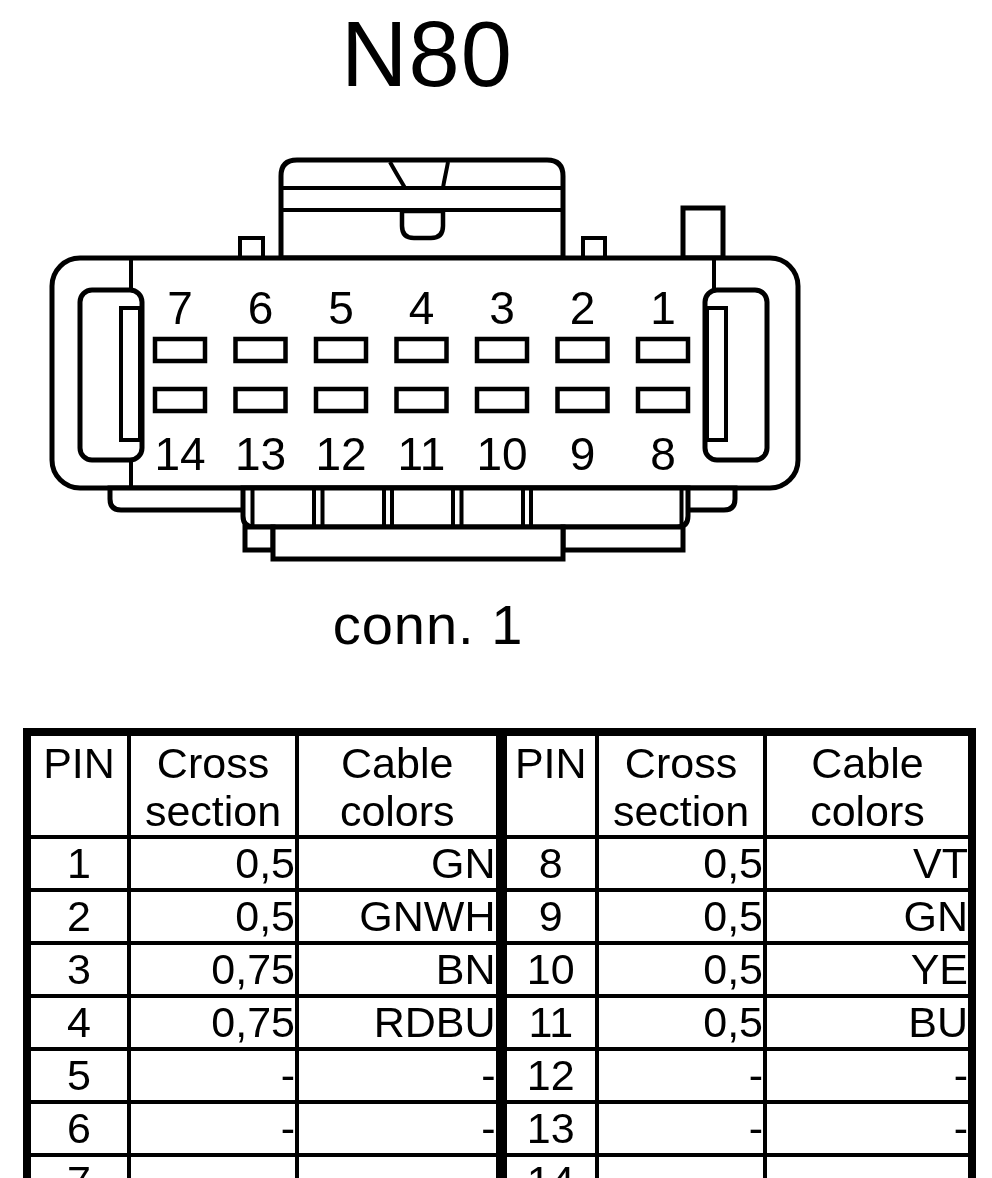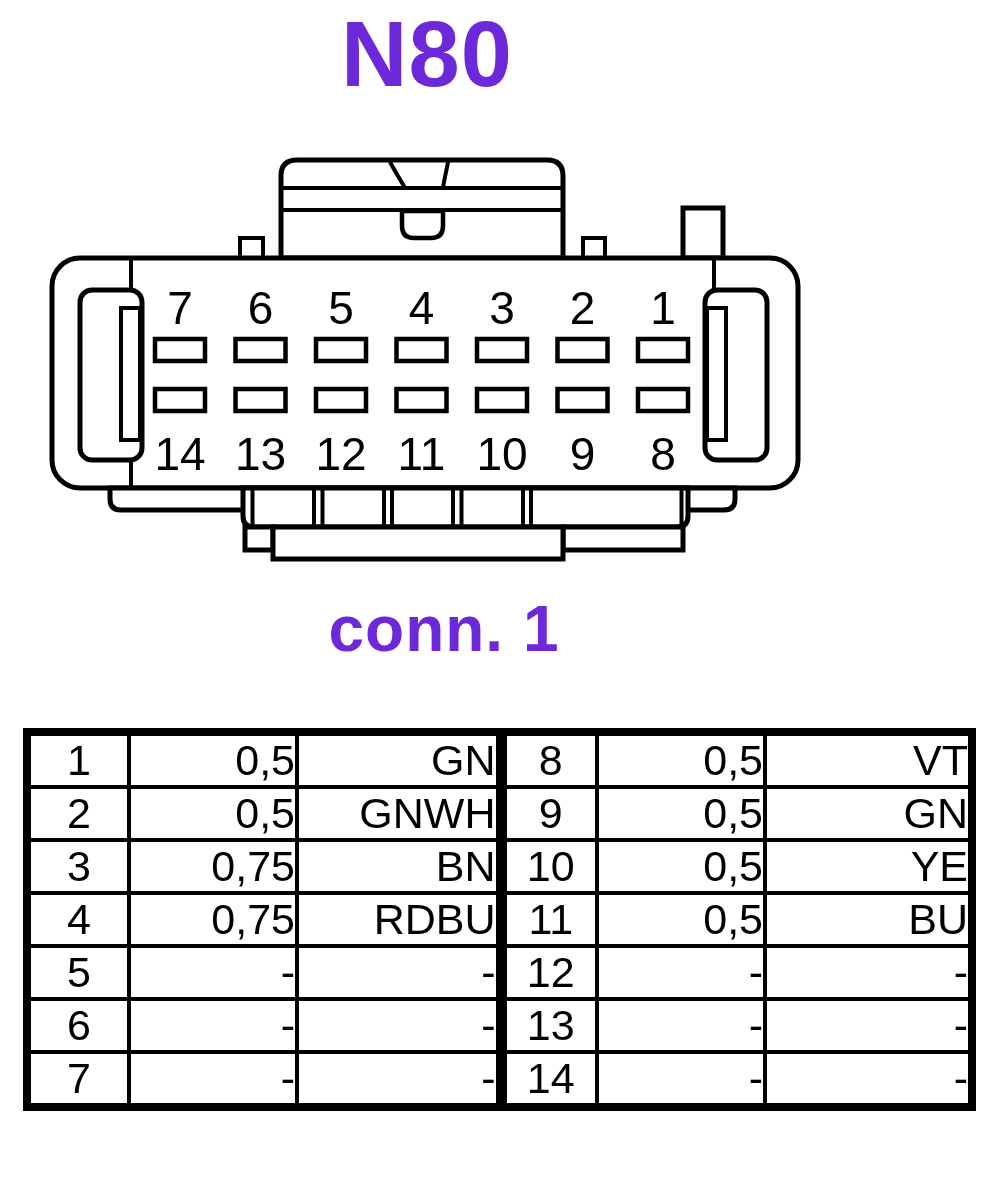--- a/index.html
+++ b/index.html
@@ -8,25 +8,25 @@
     background:#ffffff;
     position:relative;
     overflow:hidden;
     font-family:"Liberation Sans", sans-serif;
     color:#000;
   }
   .big-label{
     position:absolute;
     transform:translateX(-50%);
     white-space:nowrap;
-    font-weight:bold;
-    color:#6d28d9;
+    font-weight:normal;
+    color:#000000;
   }
   #title{ left:427px; top:2px;  font-size:92px; letter-spacing:1px;}
-  #connlabel{ left:444px; top:592px; font-size:64px; letter-spacing:1px;}
+  #connlabel{ left:428px; top:592px; font-size:56px; letter-spacing:1px;}
   #connector-svg{
     position:absolute; left:0; top:130px; width:860px; height:480px;
   }
   .outline{ fill:#ffffff; stroke:#000000; stroke-width:5; }
   .thin   { fill:none;    stroke:#000000; stroke-width:4; }
   .slot   { fill:#ffffff; stroke:#000000; stroke-width:4.5; }
   .pin-num{ font-family:"Liberation Sans", sans-serif; font-size:46px; fill:#000; text-anchor:middle; }
   
   #pinout-table{
     position:absolute; left:23px; top:728px;
@@ -144,20 +144,40 @@
 <table id="pinout-table">
   <colgroup>
     <col style="width:102px">
       <col style="width:168px">
       <col style="width:204px">
     <col style="width:96px">
       <col style="width:168px">
       <col style="width:207px">
   </colgroup>
   <tbody>
+    <tr>
+      <td class="hdr c-pin"><span>PIN</span></td>
+      <td class="hdr">
+        <div>Cross</div>
+        <div>section</div>
+      </td>
+      <td class="hdr half-split">
+        <div>Cable</div>
+        <div>colors</div>
+      </td>
+      <td class="hdr c-pin"><span>PIN</span></td>
+      <td class="hdr">
+        <div>Cross</div>
+        <div>section</div>
+      </td>
+      <td class="hdr">
+        <div>Cable</div>
+        <div>colors</div>
+      </td>
+    </tr>
     <tr class="datarow">
       <td class="c-pin">1</td>
       <td class="c-left">0,5</td>
       <td class="c-left half-split">GN</td>
       <td class="c-pin">8</td>
       <td class="c-left">0,5</td>
       <td class="c-left">VT</td>
     </tr>
     <tr class="datarow">
       <td class="c-pin">2</td>

